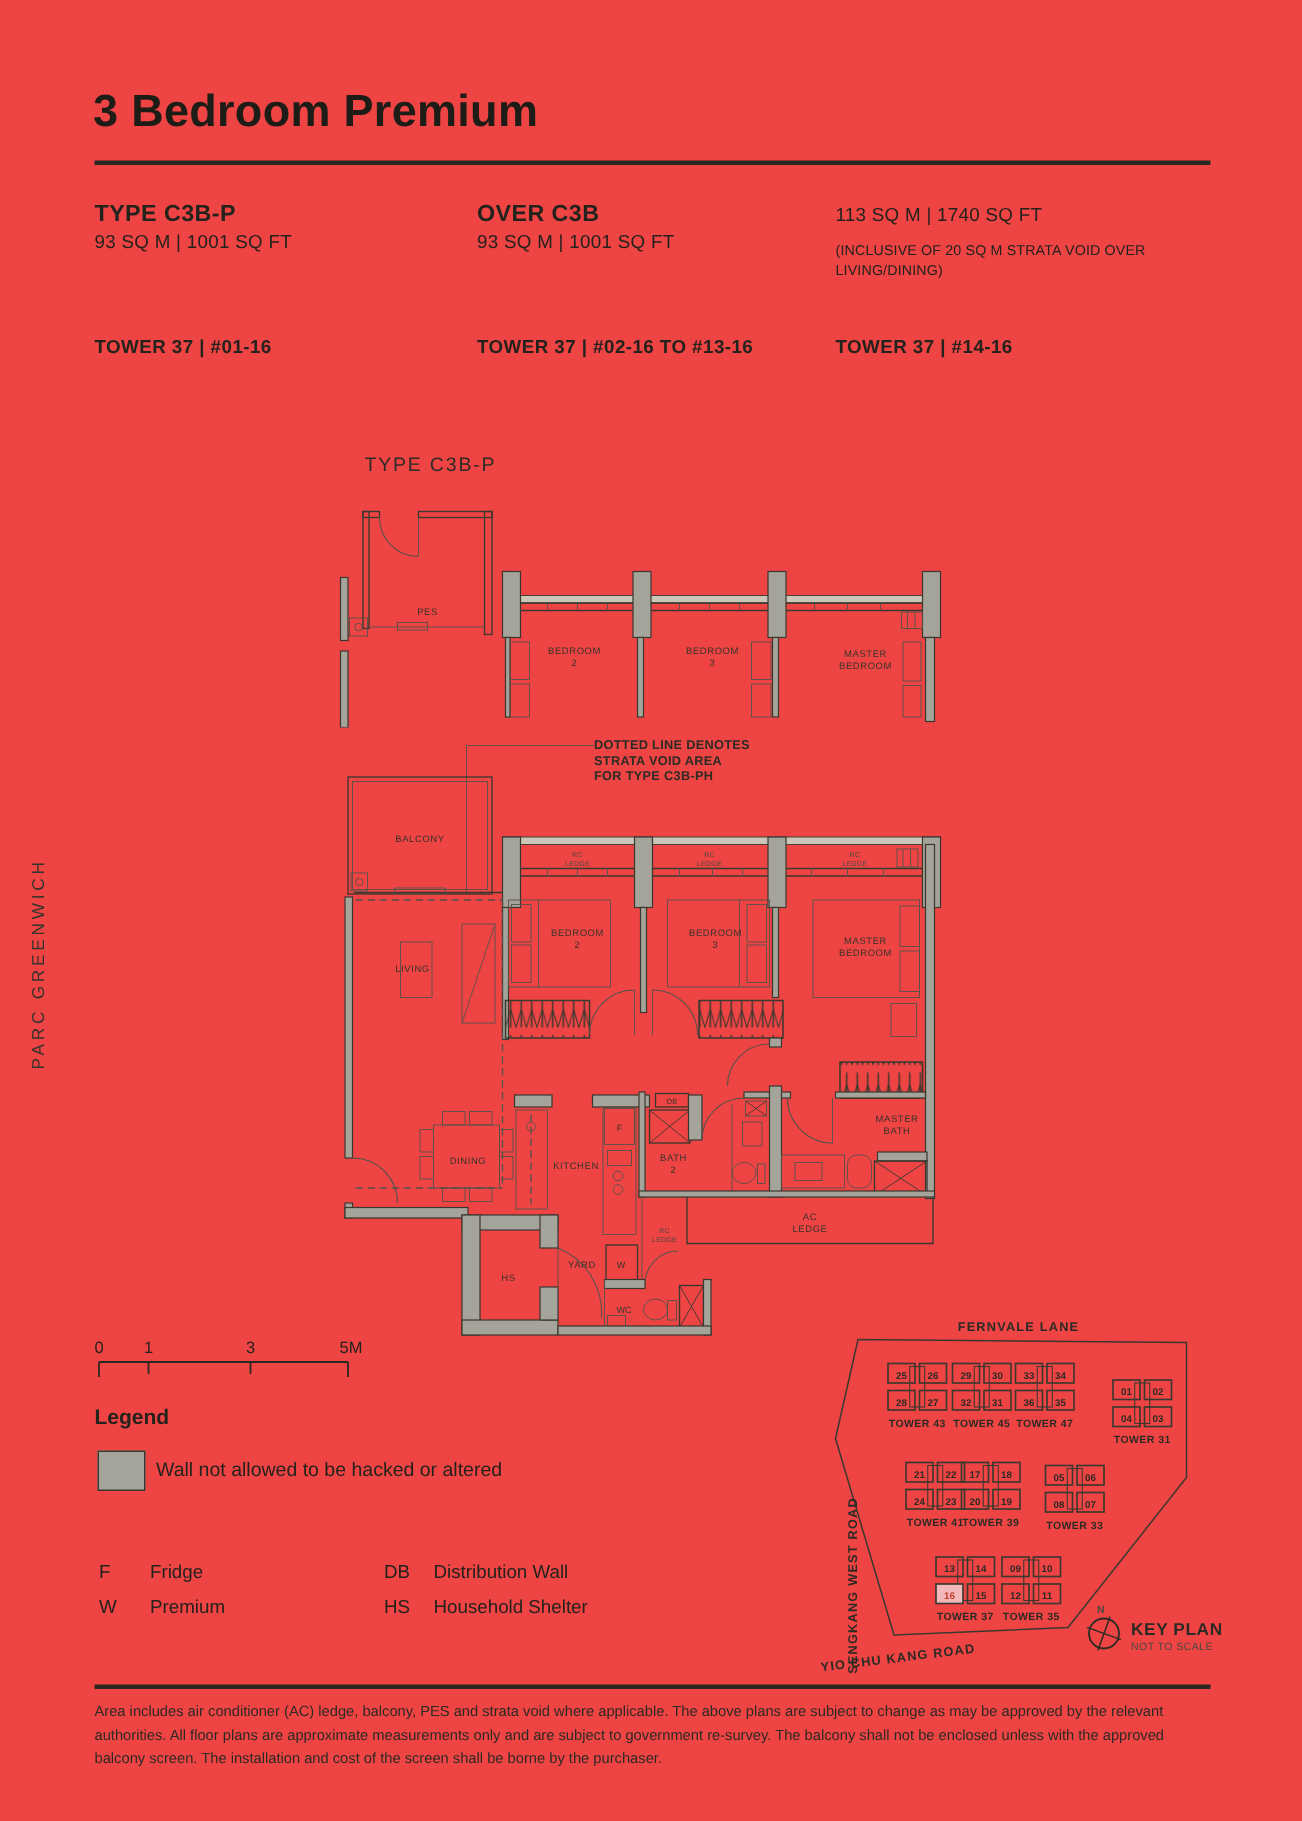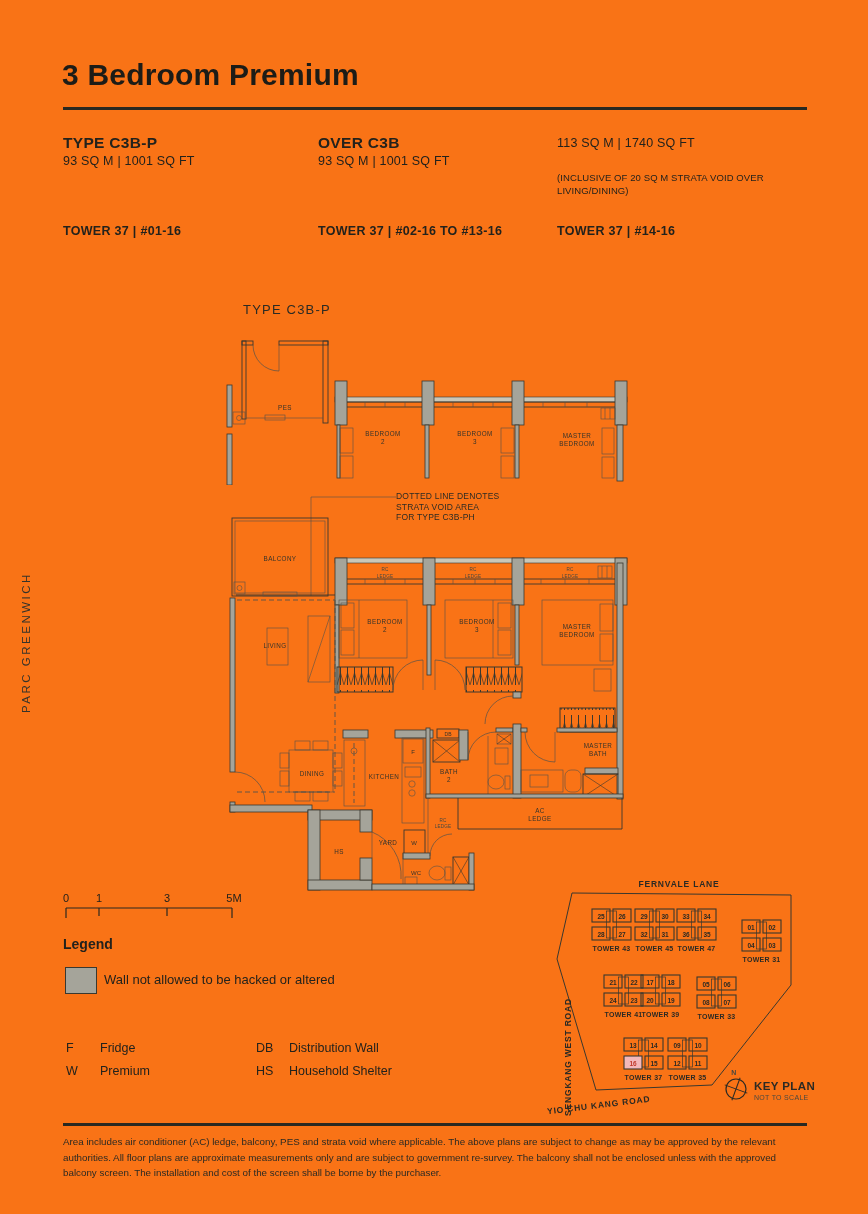--- a/index.html
+++ b/index.html
@@ -1,28 +1,28 @@
 <!DOCTYPE html>
 <html><head>
 <meta charset="utf-8">
 <style>
   html,body{margin:0;padding:0}
   body{font-family:"Liberation Sans",sans-serif;color:#23221c}
-  #page{position:relative;width:868px;height:1214px;background:#f97316;overflow:hidden}
+  #page{position:relative;width:868px;height:1214px;background:#ef4444;overflow:hidden}
   .abs{position:absolute}
   .title{left:62px;top:58px;font-size:30px;font-weight:800;letter-spacing:.2px;color:#1d1c17}
   .rule{left:63px;width:744px;height:2.5px;background:#2a2921}
   .rule1{top:107px}.rule2{top:1123px}
   .typecol{top:134px;width:235px}
   .tname{font-size:15.5px;font-weight:800;letter-spacing:.3px}
   .tarea{margin-top:2px;font-size:12.5px;letter-spacing:.2px}
-  .tnote{margin-top:21px;font-size:9.5px;line-height:13px;width:212px;letter-spacing:.1px}
+  .tnote{margin-top:11px;font-size:9.5px;line-height:13px;width:212px;letter-spacing:.1px}
   .tower{top:224px;font-size:12.5px;font-weight:800;letter-spacing:.3px}
   .variant{left:243px;top:302px;font-size:13px;letter-spacing:1.2px;color:#2c2b24}
-  .voidnote{left:396px;top:491px;font-size:8.5px;font-weight:400;line-height:10.5px;letter-spacing:.2px;color:#2c2b24}
+  .voidnote{left:396px;top:491px;font-size:8.5px;font-weight:700;line-height:10.5px;letter-spacing:.2px;color:#2c2b24}
   .brand{left:20px;top:713px;transform:rotate(-90deg);transform-origin:0 0;font-size:11.5px;letter-spacing:2.5px;color:#35332b;white-space:nowrap}
   .legendh{left:63px;top:936px;font-size:14px;font-weight:800}
   .swatch{left:65px;top:967px;width:30px;height:25px;background:#a5a49a;border:1.6px solid #3a382f}
   .wallnote{left:104px;top:972px;font-size:13px}
   .ab{font-size:12.5px}
   .disc{left:63px;top:1134px;width:746px;font-size:9.8px;line-height:15.5px;color:#2b2a23}
   
   svg text{font-family:"Liberation Sans",sans-serif}
   .pl{font-size:6.3px;letter-spacing:.4px;fill:#35332b;text-anchor:middle}
   .pls{font-size:4.6px;letter-spacing:.2px;fill:#4a4840;text-anchor:middle}

